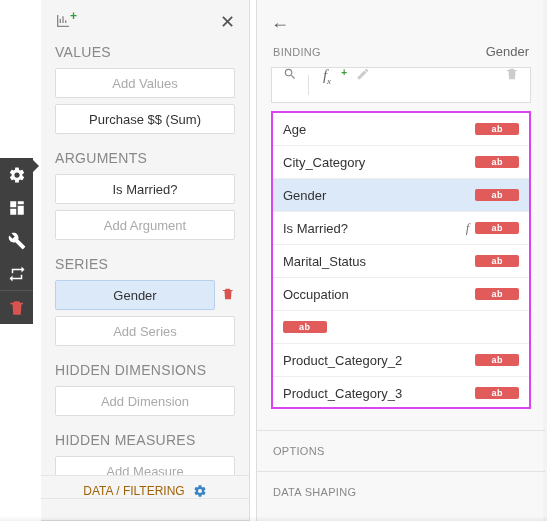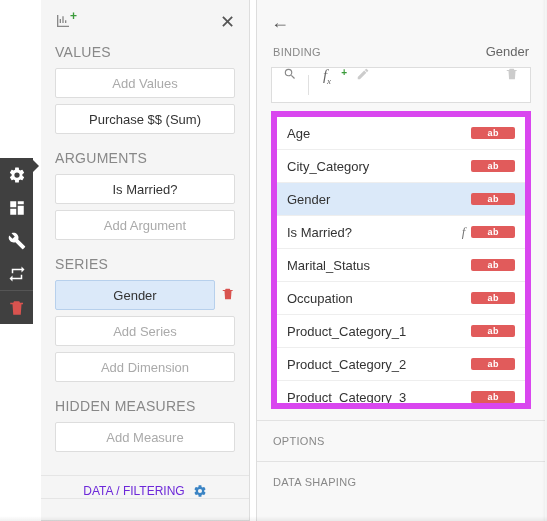--- a/index.html
+++ b/index.html
@@ -17,46 +17,46 @@
 .mid { position: absolute; left: 41px; top: 0; width: 209px; height: 521px; border: 1px solid #ddd; border-left: none; border-top: none; background: #f5f5f5; overflow-y: hidden; }
 .mid-head { display: flex; align-items: center; justify-content: space-between; padding: 10px 14px 0 14px; height: 34px; }
 .mid-head .chart-icon { color: #6a6a6a; position: relative; }
 .mid-head .close { font-size: 18px; color: #555; cursor: pointer; }
 .section-label { font-size: 14px; color: #888; padding: 10px 14px 8px 14px; letter-spacing: 0.3px; }
 .item-row { margin: 0 14px 6px 14px; display: flex; align-items: center; gap: 6px; }
 .item-btn { flex: 1; height: 30px; background: #fff; border: 1px solid #ddd; border-radius: 2px; display: flex; align-items: center; justify-content: center; color: #333; font-size: 13px; cursor: pointer; }
 .item-btn.ghost { color: #aaa; }
 .item-btn.selected { background: #dbe9f9; border-color: #b7d0ec; color: #333; }
 .row-trash svg { width: 14px; height: 14px; fill: #d9534f; cursor: pointer; }
-.mid-footer { position: absolute; bottom: 22px; left: 0; width: 100%; text-align: center; font-size: 12px; color: #6d28d9; display: flex; align-items: center; justify-content: center; gap: 8px; border-top: 1px solid #e5e5e5; padding-top: 8px; background: #f5f5f5; }
+.mid-footer { position: absolute; bottom: 22px; left: 0; width: 100%; text-align: center; font-size: 12px; color: #a16207; display: flex; align-items: center; justify-content: center; gap: 8px; border-top: 1px solid #e5e5e5; padding-top: 8px; background: #f5f5f5; }
 .mid-footer svg { width: 14px; height: 14px; fill: #3b84c4; }
 .mid-bottom-pad { position: absolute; bottom: 0; left:0; right:0; height: 22px; background: #f5f5f5; border-top: 1px solid #e5e5e5;}
 
 
 .right { position: absolute; left: 256px; top: 0; width: 289px; height: 521px; border-left: 1px solid #ddd; background: #f8f8f8; }
 .right-head { height: 44px; display: flex; align-items: center; padding: 0 14px; }
 .back-arrow { font-size: 18px; color: #555; cursor: pointer; }
 .bind-top { display: flex; align-items: center; justify-content: space-between; padding: 0 16px 8px 16px; }
 .bind-title { font-size: 11px; color: #888; letter-spacing: 0.3px; }
 .bind-value { font-size: 13px; color: #666; }
 .toolbar { margin: 0 14px 8px 14px; height: 36px; border: 1px solid #ddd; background: #fff; display: flex; align-items: center; }
 .toolbar .tb-item { width: 36px; height: 36px; display: flex; align-items: flex-start; justify-content: center; color: #888; cursor: pointer; }
 .toolbar .tb-sep { width: 1px; height: 20px; background: #e0e0e0; }
 .toolbar .tb-item.disabled { color: #ccc; cursor: default; }
 .toolbar .spacer { flex: 1; }
 .toolbar svg { width: 14px; height: 14px; fill: currentColor; }
 .fx-plus { position: relative; }
 .fx-plus .plus { position: absolute; right: -2px; top: 0; font-size: 10px; color: #3a9b3a; font-weight: bold; }
-.field-list { margin: 0 14px; border: 6px solid #d946ef; background: #fff; max-height: 298px; overflow: hidden; }
+.field-list { margin: 0 14px; border: 2px solid #d946ef; background: #fff; max-height: 298px; overflow: hidden; }
 .field-row { height: 33px; display: flex; align-items: center; padding: 0 10px; border-bottom: 1px solid #eee; font-size: 13px; color: #333; cursor: pointer; justify-content: space-between; }
 .field-row.selected { background: #dbe9f9; }
 .field-row .fname { flex: 1; }
 .field-row .fx { font-style: italic; font-family: serif; color: #777; margin-right: 6px; }
 .badge { background: #e15b5b; color: #fff; font-size: 9px; font-weight: bold; padding: 1px 16px; border-radius: 2px; letter-spacing: 0.5px; }
-.right-section { border-top: 1px solid #e2e2e2; margin-top: 11px; padding: 14px 16px; font-size: 11px; color: #888; letter-spacing: 0.3px; }
+.right-section { border-top: 1px solid #e2e2e2; margin-top: 21px; padding: 14px 16px; font-size: 11px; color: #888; letter-spacing: 0.3px; }
 
 .shadow { position: absolute; right: 0; bottom: 0; width: 5px; height: 521px; background: linear-gradient(to right, rgba(0,0,0,0), rgba(0,0,0,0.06)); pointer-events:none;}
 .shadow-b { position: absolute; left: 0; bottom: 0; height: 5px; width: 547px; background: linear-gradient(to bottom, rgba(0,0,0,0), rgba(0,0,0,0.06)); pointer-events:none;}
 </style>
 </head>
 <body>
 
 <div class="rail">
   <div class="rail-item">
       <svg viewBox="0 0 24 24">
@@ -118,20 +118,21 @@
   <div class="item-row">
     <div class="item-btn selected">Gender</div>
     <span class="row-trash"><svg viewBox="0 0 24 24">
           <path d="M6 7h12l-1 14H7L6 7zm3-4h6l1 2h4v2H3V5h4l1-2z"></path>
         </svg></span>
   </div>
   <div class="item-row">
       <div class="item-btn ghost">Add Series</div>
     </div>
 
+  <div class="section-label">HIDDEN DIMENSIONS</div>
   <div class="item-row">
       <div class="item-btn ghost">Add Dimension</div>
     </div>
 
   <div class="section-label">HIDDEN MEASURES</div>
   <div class="item-row">
       <div class="item-btn ghost">Add Measure</div>
     </div>
 
   <div class="mid-footer">
@@ -195,21 +196,20 @@
       </div>
       <div class="field-row">
         <span class="fname">Marital_Status</span>
         <span class="badge">ab</span>
       </div>
       <div class="field-row">
         <span class="fname">Occupation</span>
         <span class="badge">ab</span>
       </div>
       <div class="field-row">
-        <span class="fname">Product_Category_1</span>
         <span class="badge">ab</span>
       </div>
       <div class="field-row">
         <span class="fname">Product_Category_2</span>
         <span class="badge">ab</span>
       </div>
       <div class="field-row">
         <span class="fname">Product_Category_3</span>
         <span class="badge">ab</span>
       </div>

